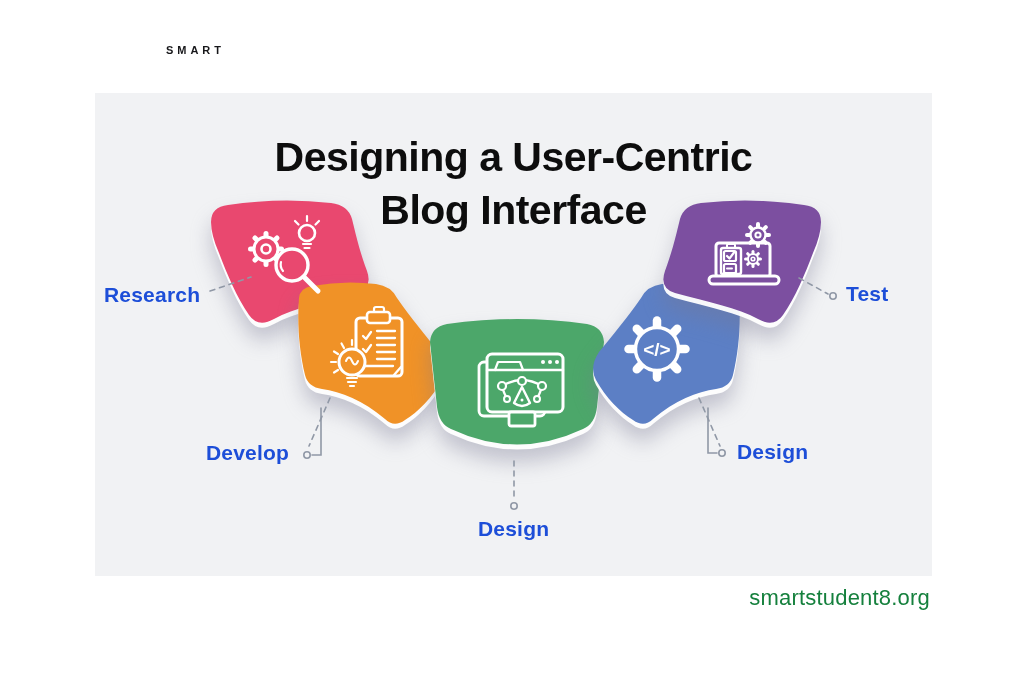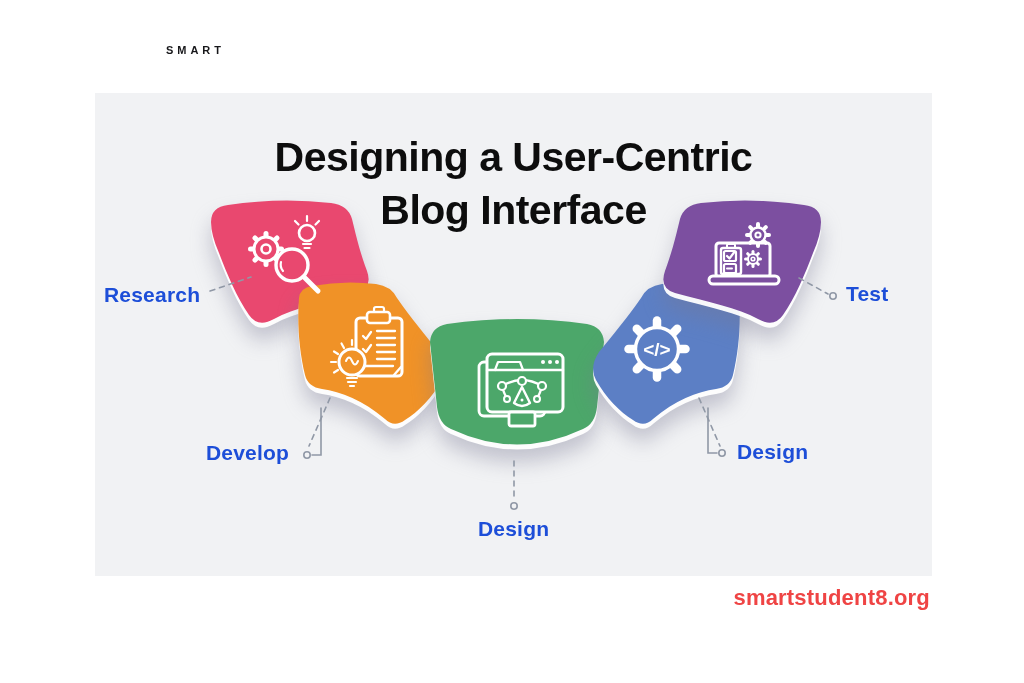--- a/index.html
+++ b/index.html
@@ -29,21 +29,21 @@
   }
   .fan-svg{position:absolute;left:0;top:0;width:1024px;height:683px;}
   .blade{
     filter:drop-shadow(0 5px 0 rgba(255,255,255,0.95)) drop-shadow(0 13px 10px rgba(118,118,145,0.38));
   }
   .stage-label{
     position:absolute;font-size:21px;font-weight:600;color:#1d4ed8;letter-spacing:0.2px;
   }
   .footer{
     position:absolute;right:94px;top:585px;
-    font-size:22px;font-weight:700;color:#ef4444;letter-spacing:0.2px;
+    font-size:22px;font-weight:400;color:#15803d;letter-spacing:0.2px;
   }
 </style>
 </head>
 <body>
 
 <div class="card"></div>
 
 <div class="logo">
   <div class="logo-top">SMART</div>
 </div>

